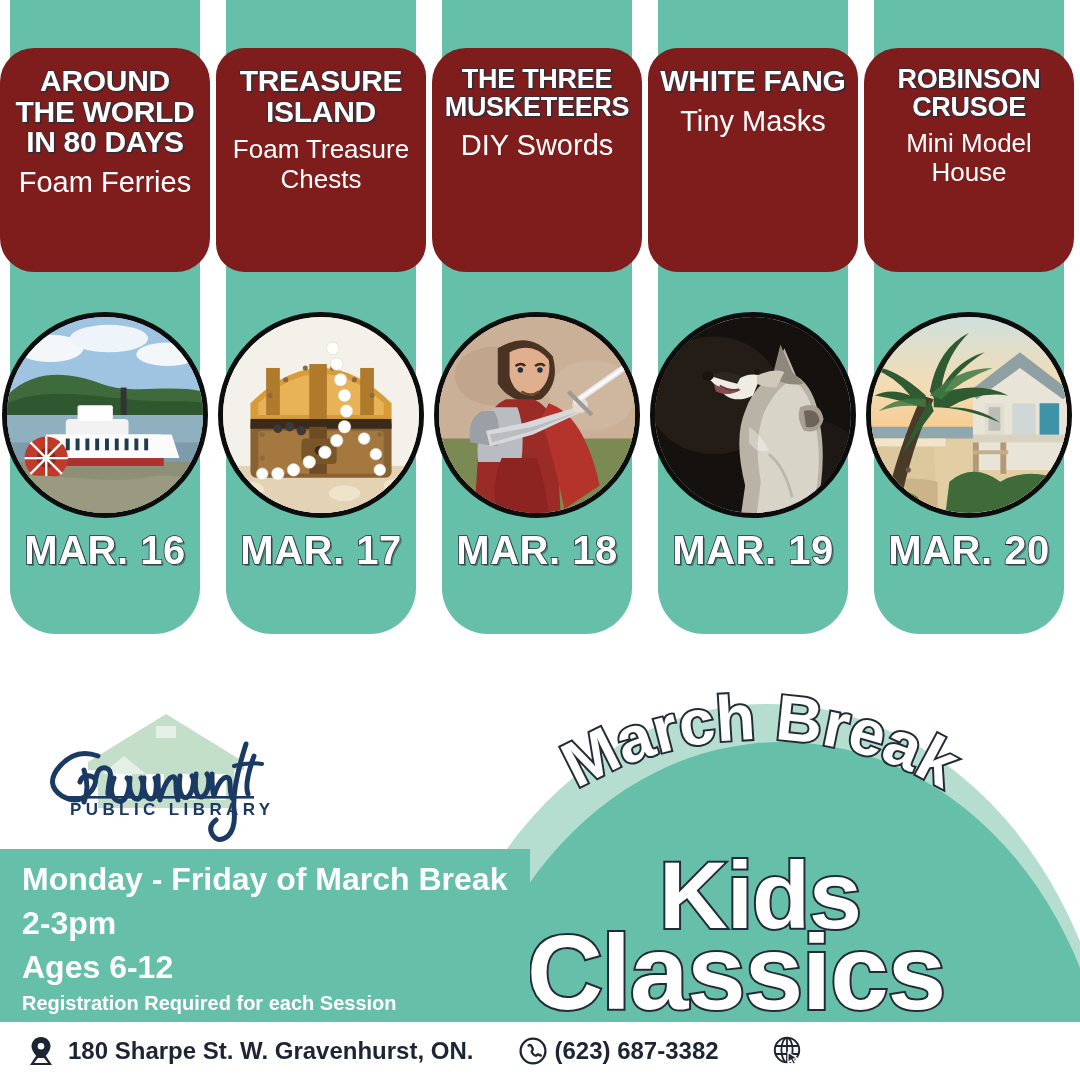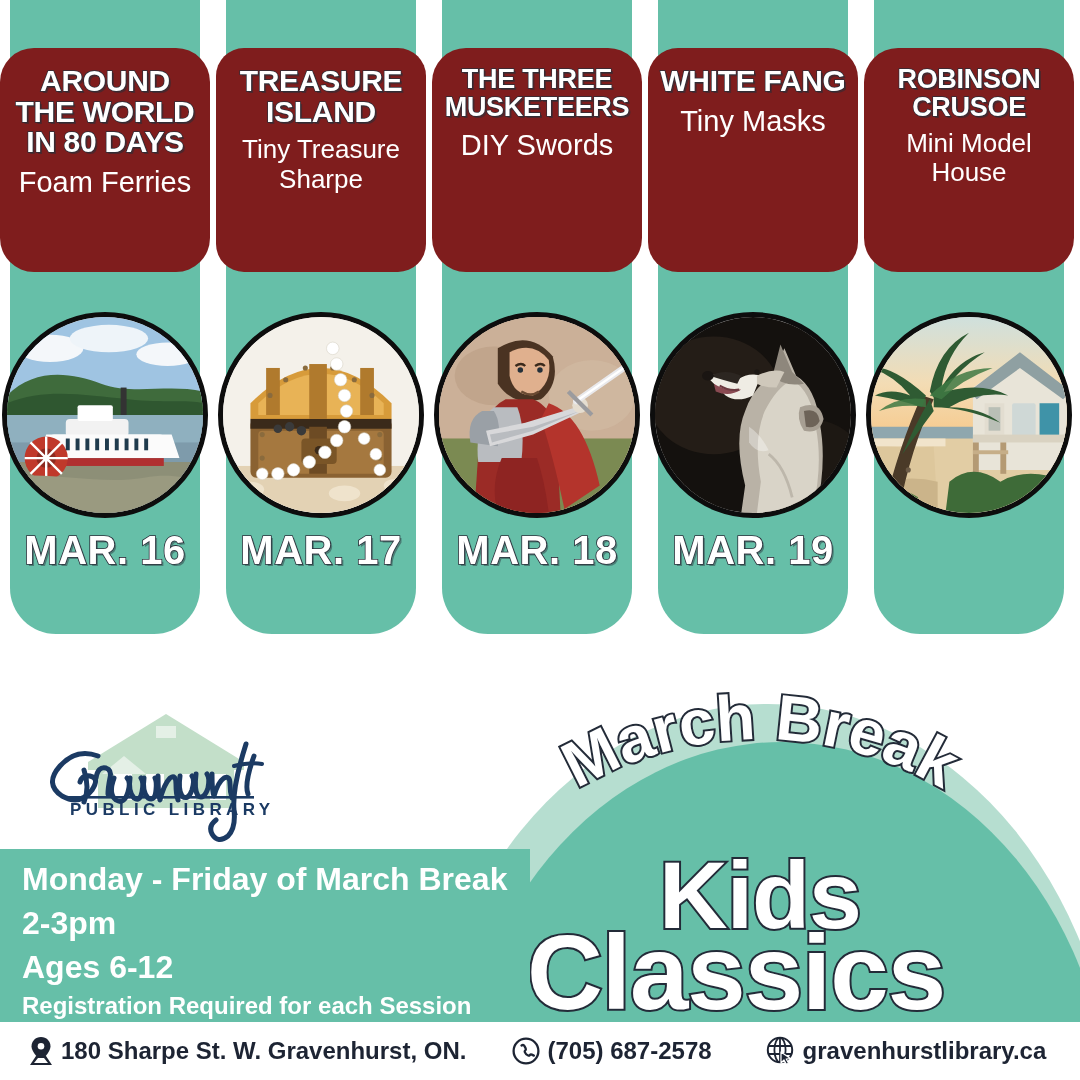--- a/index.html
+++ b/index.html
@@ -125,32 +125,32 @@
   
   .info{
     position:absolute;left:0;top:849px;width:530px;height:173px;
     background:#66bfa8;
     padding:12px 0 0 22px;box-sizing:border-box;
   }
   .info-line{
     color:#ffffff;font-weight:bold;margin:0 0 6px 0;line-height:1.18;
   }
   .info-line.big{font-size:32px;}
-  .info-line.note{font-size:24px;margin-top:4px;}
+  .info-line.note{font-size:20px;margin-top:4px;}
 
   
   .footer{
     position:absolute;left:0;top:1022px;width:1080px;height:58px;
     background:#ffffff;
     display:flex;align-items:center;
   }
   .fitem{display:flex;align-items:center;color:#1d2433;font-weight:bold;font-size:24px;}
   .fitem .gl{margin-right:7px;display:inline-flex;align-items:center;}
   .fitem .gl svg{display:block;}
-  .f-addr{margin-left:28px;}
+  .f-addr{margin-left:28px;gap:7px;}
   .f-phone{margin-left:46px;}
   .f-web{margin-left:54px;}
 </style>
 </head>
 <body>
 
 <div id="poster">
 
   <div class="columns">
     <div class="col c0"></div>
@@ -159,21 +159,21 @@
     <div class="col c3"></div>
     <div class="col c4"></div>
 
     <div class="card k0">
       <div class="book-title">AROUND THE WORLD IN 80 DAYS</div>
       <div class="activity">Foam Ferries</div>
     </div>
 
     <div class="card k1">
       <div class="book-title">TREASURE ISLAND</div>
-      <div class="activity sm">Tiny Treasure Sharpe</div>
+      <div class="activity sm">Foam Treasure Chests</div>
     </div>
 
     <div class="card k2">
       <div class="book-title small">THE THREE MUSKETEERS</div>
       <div class="activity">DIY Swords</div>
     </div>
 
     <div class="card k3">
       <div class="book-title">WHITE FANG</div>
       <div class="activity">Tiny Masks</div>
@@ -370,20 +370,21 @@
         <path d="M40 84 Q52 74 66 84 Q80 76 100 84 L100 100 L38 100 Z" fill="#3e6b38"></path>
         <path d="M0 92 Q12 84 24 92 L24 100 L0 100 Z" fill="#4a7a3e"></path>
         <circle cx="19" cy="78" r="1.3" fill="#6b5a46"></circle>
       </svg>
     </div>
 
     <div class="date d0">MAR. 16</div>
     <div class="date d1">MAR. 17</div>
     <div class="date d2">MAR. 18</div>
     <div class="date d3">MAR. 19</div>
+    <div class="date d4">MAR. 20</div>
   </div>
 
   <div class="arc-outer"></div>
   <div class="arc-inner"></div>
 
   <div class="hero">
     <div class="arcword">
       <svg width="640" height="220" viewBox="0 0 640 220">
         <path id="arcpath" d="M 30 196 A 330 300 0 0 1 610 196" fill="none"></path>
         <text text-anchor="middle">
@@ -452,29 +453,28 @@
       <span>180 Sharpe St. W. Gravenhurst, ON.</span>
     </div>
 
     <div class="fitem f-phone">
       <span class="gl">
         <svg width="28" height="28" viewBox="0 0 28 28">
           <circle cx="14" cy="14" r="12.4" fill="none" stroke="#1d2433" stroke-width="2.3"></circle>
           <path d="M9.5 8.5 c1.6 -1 2.6 -0.4 3.2 0.9 l1 2.1 c0.4 0.9 0.2 1.5 -0.6 2.1 c-0.5 0.4 -0.6 0.8 -0.3 1.5 c0.6 1.5 1.9 2.8 3.4 3.4 c0.7 0.3 1.1 0.2 1.5 -0.3 c0.6 -0.8 1.2 -1 2.1 -0.6 l2.1 1" fill="none" stroke="#1d2433" stroke-width="2.3" stroke-linecap="round"></path>
         </svg>
       </span>
-      <span>(705) 687-2578</span>
+      <span>(623) 687-3382</span>
     </div>
 
     <div class="fitem f-web">
       <span class="gl">
         <svg width="30" height="30" viewBox="0 0 30 30">
           <circle cx="14" cy="14" r="12.2" fill="none" stroke="#1d2433" stroke-width="2"></circle>
           <ellipse cx="14" cy="14" rx="5.6" ry="12.2" fill="none" stroke="#1d2433" stroke-width="1.8"></ellipse>
           <path d="M2.2 10 H25.8 M2.2 18 H25.8 M14 1.8 V26.2" stroke="#1d2433" stroke-width="1.8" fill="none"></path>
           <path d="M15 16 L15 27 L18 24 L20.3 28.4 L22.6 27.2 L20.2 23 L24.4 22.6 Z" fill="#1d2433" stroke="#ffffff" stroke-width="1.2" stroke-linejoin="round"></path>
         </svg>
       </span>
-      <span>gravenhurstlibrary.ca</span>
     </div>
   </div>
 
 </div>
 
 </body></html>

